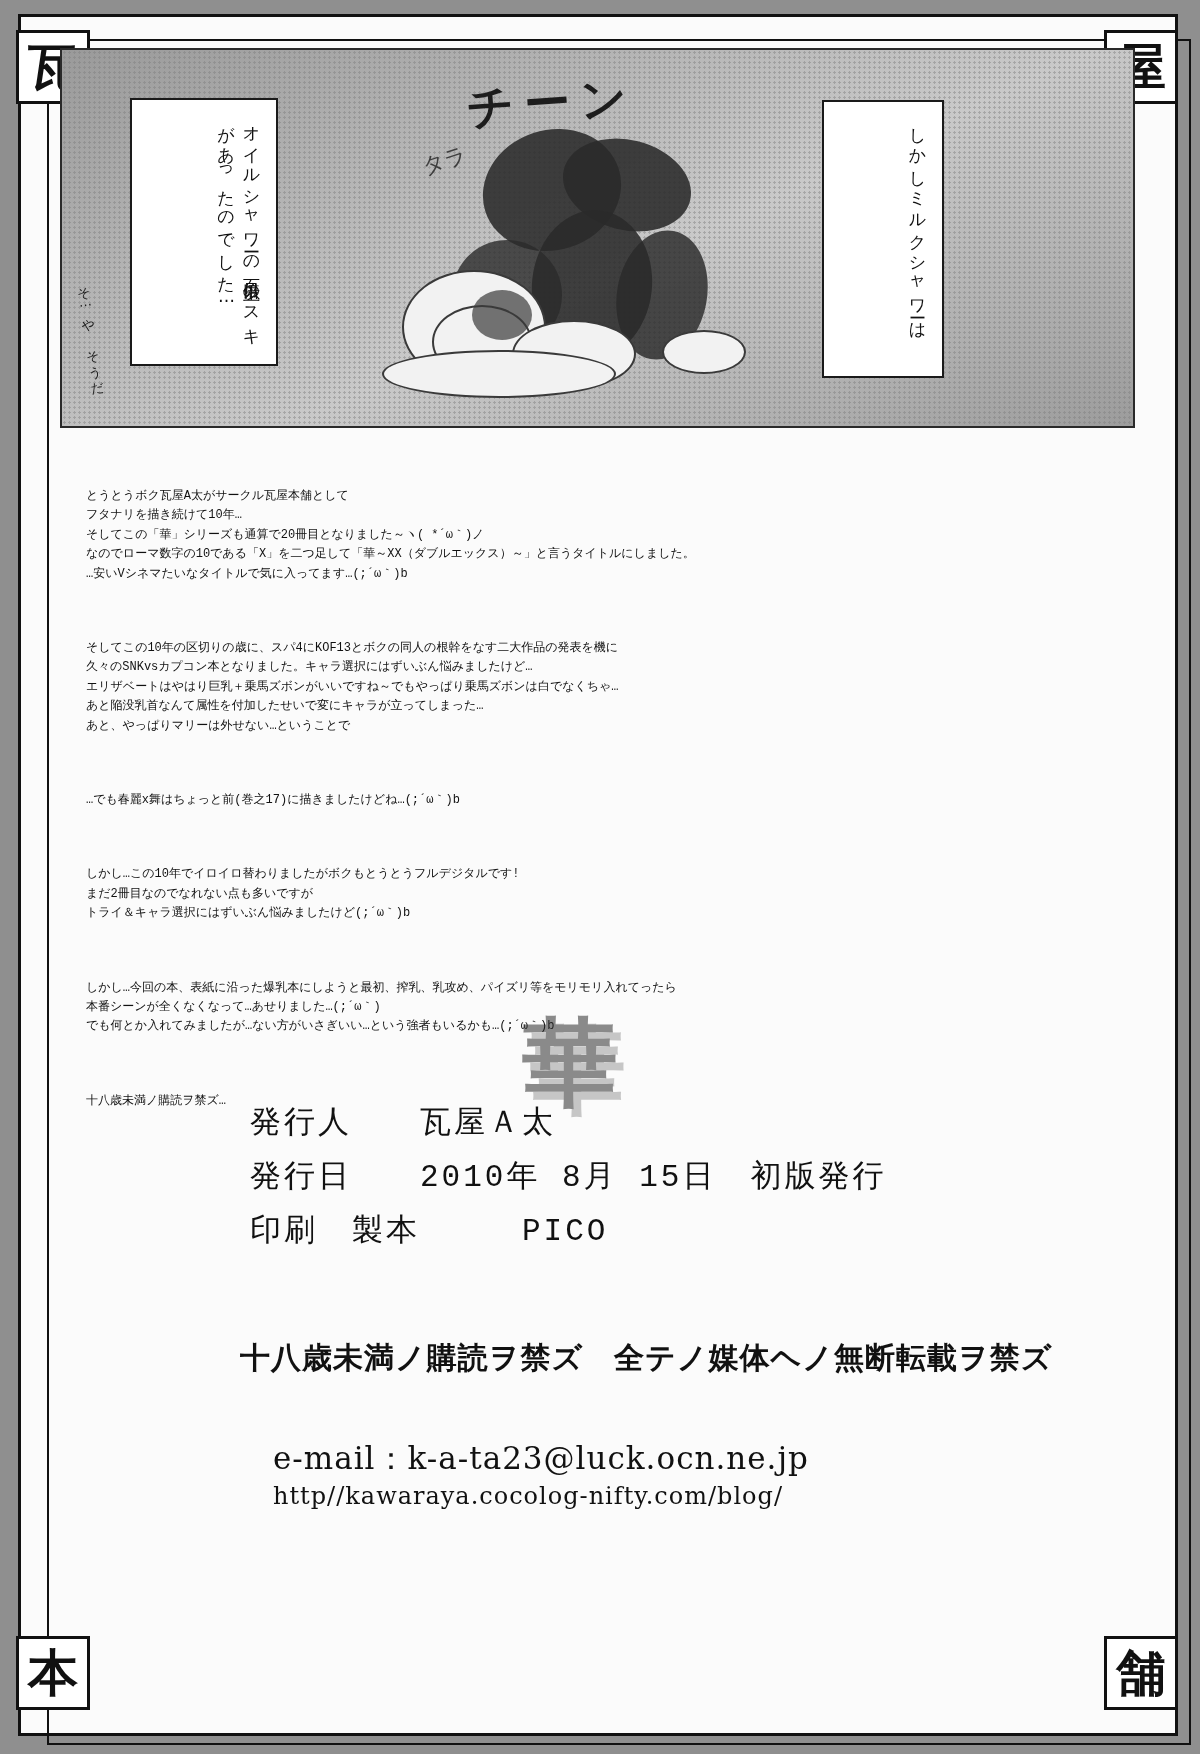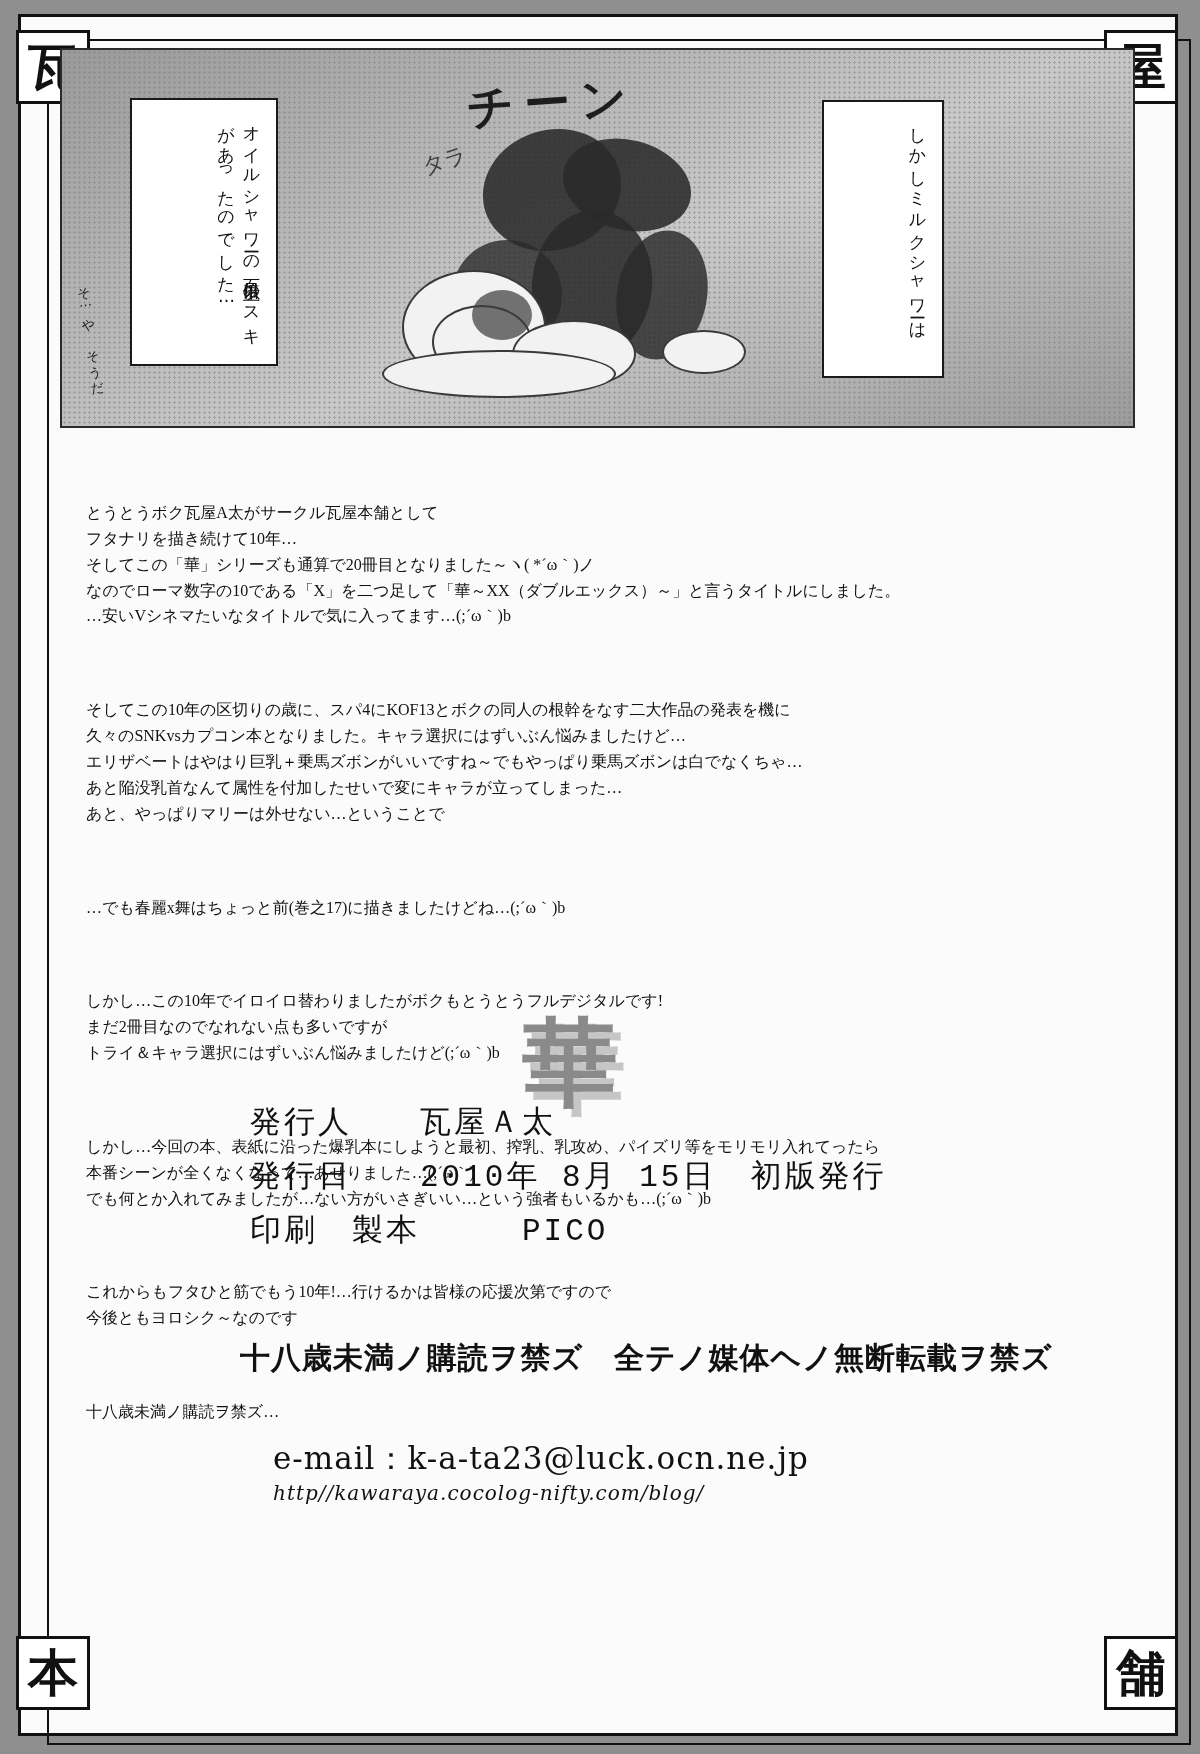--- a/index.html
+++ b/index.html
@@ -145,25 +145,25 @@
     border-radius: 50%;
     background: #f2f2f2;
     border: 2px solid #3a3a3a;
   }
 
   
   .body-text {
     position: absolute;
     left: 86px; top: 448px;
     width: 1020px;
-    font-size: 16px;
+    font-size: 12px;
     line-height: 1.62;
     color: #111;
     white-space: pre-wrap;
-    font-family: Liberation Serif, serif;
+    font-family: Liberation Mono, monospace;
   }
   .body-text p { margin: 0 0 16px 0; white-space: pre-wrap; }
 
   
   .logo {
     position: absolute;
     left: 470px; top: 1000px;
     width: 200px; height: 130px;
     display: flex;
     align-items: center;
@@ -217,21 +217,21 @@
     width: 800px;
     font-family: "DejaVu Serif", "Liberation Serif", serif;
     color: #111;
   }
   .contact .line {
     font-size: 31px;
     line-height: 1.35;
     letter-spacing: 1px;
     margin-left: 28px;
   }
-  .contact .line.url { font-size: 20px; font-style: italic; }
+  .contact .line.url { font-size: 24px; }
 </style>
 </head>
 <body>
 
 <div class="page">
 
   <div class="frame-outer">
     <div class="frame-inner"></div>
   </div>
 
@@ -277,22 +277,20 @@
 エリザベートはやはり巨乳＋乗馬ズボンがいいですね～でもやっぱり乗馬ズボンは白でなくちゃ…
 あと陥没乳首なんて属性を付加したせいで変にキャラが立ってしまった…
 あと、やっぱりマリーは外せない…ということで</p>
     <p>…でも春麗x舞はちょっと前(巻之17)に描きましたけどね…(;´ω｀)b</p>
     <p>しかし…この10年でイロイロ替わりましたがボクもとうとうフルデジタルです!
 まだ2冊目なのでなれない点も多いですが
 トライ＆キャラ選択にはずいぶん悩みましたけど(;´ω｀)b</p>
     <p>しかし…今回の本、表紙に沿った爆乳本にしようと最初、搾乳、乳攻め、パイズリ等をモリモリ入れてったら
 本番シーンが全くなくなって…あせりました…(;´ω｀)
 でも何とか入れてみましたが…ない方がいさぎいい…という強者もいるかも…(;´ω｀)b</p>
-    <p>これからもフタひと筋でもう10年!…行けるかは皆様の応援次第ですので
-今後ともヨロシク～なのです</p>
     <p>十八歳未満ノ購読ヲ禁ズ…</p>
   </div>
 
   <div class="logo">
     <span class="logo-shadow">華</span>
     <span class="logo-main">華</span>
   </div>
 
   <div class="colophon">
     <div class="colo-row">発行人　　瓦屋Ａ太</div>

